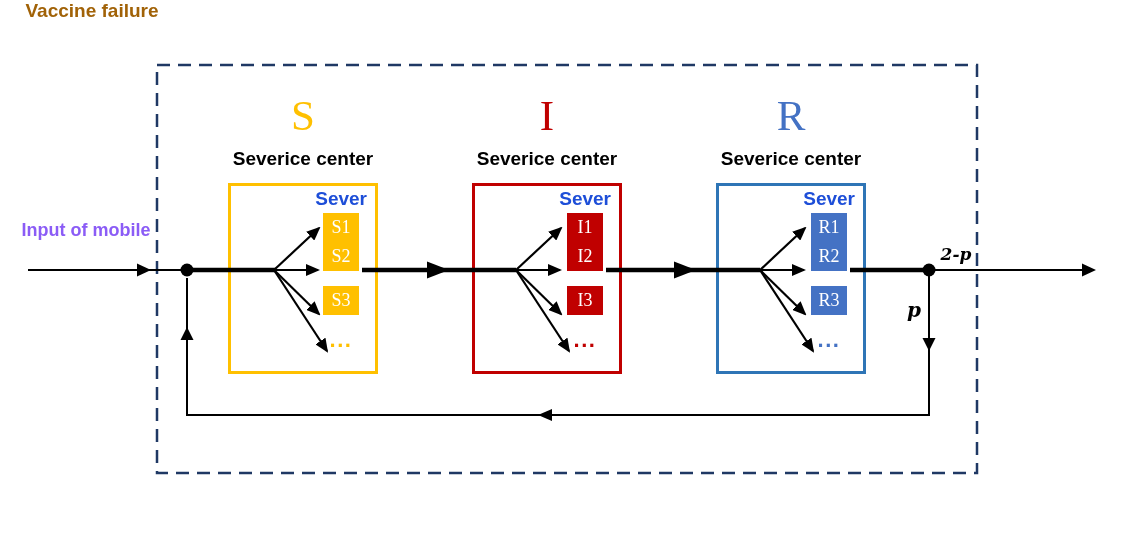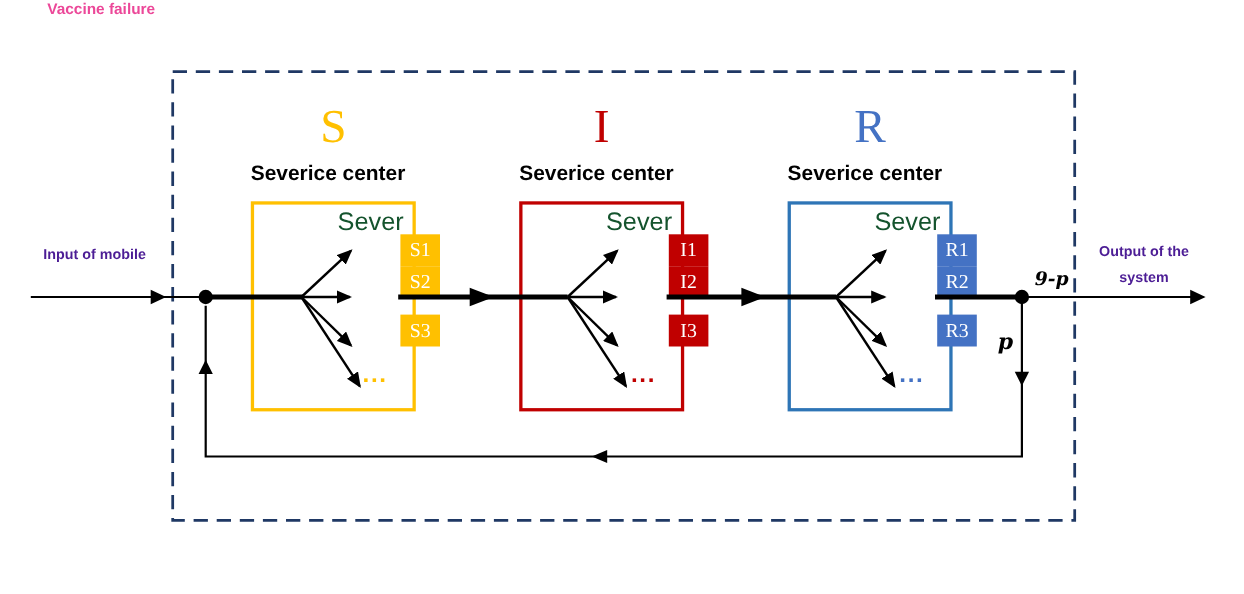--- a/index.html
+++ b/index.html
@@ -4,44 +4,44 @@
 <style>
   html,body{margin:0;padding:0;background:#ffffff;}
   .canvas{position:relative;width:1131px;height:540px;background:#ffffff;overflow:hidden;
           font-family:"Liberation Sans",sans-serif;}
   .overlay{position:absolute;left:0;top:0;z-index:5;pointer-events:none;}
 
   
   .col-s{left:228px;} .col-i{left:472px;} .col-r{left:716px;}
   .center-letter{position:absolute;top:93px;width:150px;text-align:center;z-index:10;
           font-family:"Liberation Serif",serif;font-size:43px;line-height:46px;color:var(--lc,#000);}
-  .center-subtitle{position:absolute;top:148px;width:150px;text-align:left;z-index:10;
+  .center-subtitle{position:absolute;top:148px;width:150px;text-align:center;z-index:10;
           font-weight:700;font-size:19px;line-height:22px;color:#000;}
   .center-box{position:absolute;top:183px;width:150px;height:191px;box-sizing:border-box;
           border:3.5px solid var(--b,#000);background:#fff;z-index:1;}
-  .server-title{position:absolute;top:2px;right:8px;font-weight:400;font-size:23px;color:#14532d;}
+  .server-title{position:absolute;top:2px;right:8px;font-weight:700;font-size:19px;color:#1d4ed8;}
   .chip{position:absolute;left:92px;width:36px;height:29px;background:var(--c,#888);
           color:var(--ct,#fff);font-family:"Liberation Serif",serif;font-size:18px;
-          display:flex;align-items:center;justify-content:center;margin-left:41px;}
+          display:flex;align-items:center;justify-content:center;}
   .chip.c1{top:27px}.chip.c2{top:56px}.chip.c3{top:100px}
   .ellipsis{position:absolute;left:92px;top:140px;width:36px;text-align:center;color:var(--c,#888);
           font-weight:700;font-size:22px;letter-spacing:1.5px;line-height:28px;}
 
   
-  .io-label{position:absolute;font-weight:700;font-size:13px;line-height:23px;color:#4c1d95;
+  .io-label{position:absolute;font-weight:700;font-size:18px;line-height:23px;color:#8b5cf6;
           text-align:center;z-index:10;}
   .io-label span{display:block;}
   .input-label{left:8px;top:219px;width:156px;}
   .output-label{left:962px;top:217px;width:156px;}
   .p-style{position:absolute;z-index:10;font-family:"DejaVu Serif",serif;
           font-style:italic;font-weight:700;color:#000;text-align:center;}
   .one-minus-p{left:937px;top:244px;width:38px;font-size:17px;}
   .p-label{left:901px;top:298px;width:26px;font-size:20px;}
   .vaccine-label{left:462px;top:427px;width:184px;text-align:center;z-index:10;
-          font-weight:700;font-size:14px;color:#ec4899;}
+          font-weight:700;font-size:19px;color:#a16207;}
 </style>
 </head>
 <body>
 
 <div class="canvas">
 
   <div class="center-letter col-s center-s" style="--b: #FFC000; --c: #FFC000; --ct: #FFFFFF; --lc: #FFC000;">S</div>
   <div class="center-letter col-i center-i" style="--b: #C00000; --c: #C00000; --ct: #FFFFFF; --lc: #C00000;">I</div>
   <div class="center-letter col-r center-r" style="--b: #2E75B6; --c: #4472C4; --ct: #FFFFFF; --lc: #4472C4;">R</div>
 
@@ -69,25 +69,21 @@
     <div class="server-title">Sever</div>
     <div class="chip c1">R1</div>
     <div class="chip c2">R2</div>
     <div class="chip c3">R3</div>
     <div class="ellipsis">...</div>
   </div>
 
   <div class="io-label input-label">
     <span>Input of mobile</span>
   </div>
-  <div class="io-label output-label">
-    <span>Output of the</span>
-    <span>system</span>
-  </div>
-  <div class="p-style one-minus-p">9-p</div>
+  <div class="p-style one-minus-p">2-p</div>
   <div class="p-style p-label">p</div>
   <div class="vaccine-label">Vaccine failure</div>
 
   <svg class="overlay" width="1131" height="540" viewBox="0 0 1131 540">
     <defs>
       <marker id="ah" markerUnits="userSpaceOnUse" markerWidth="14" markerHeight="12" refX="12" refY="6" orient="auto">
         <path d="M0,0 L14,6 L0,12 Z" fill="#000000"></path>
       </marker>
     </defs>
 

